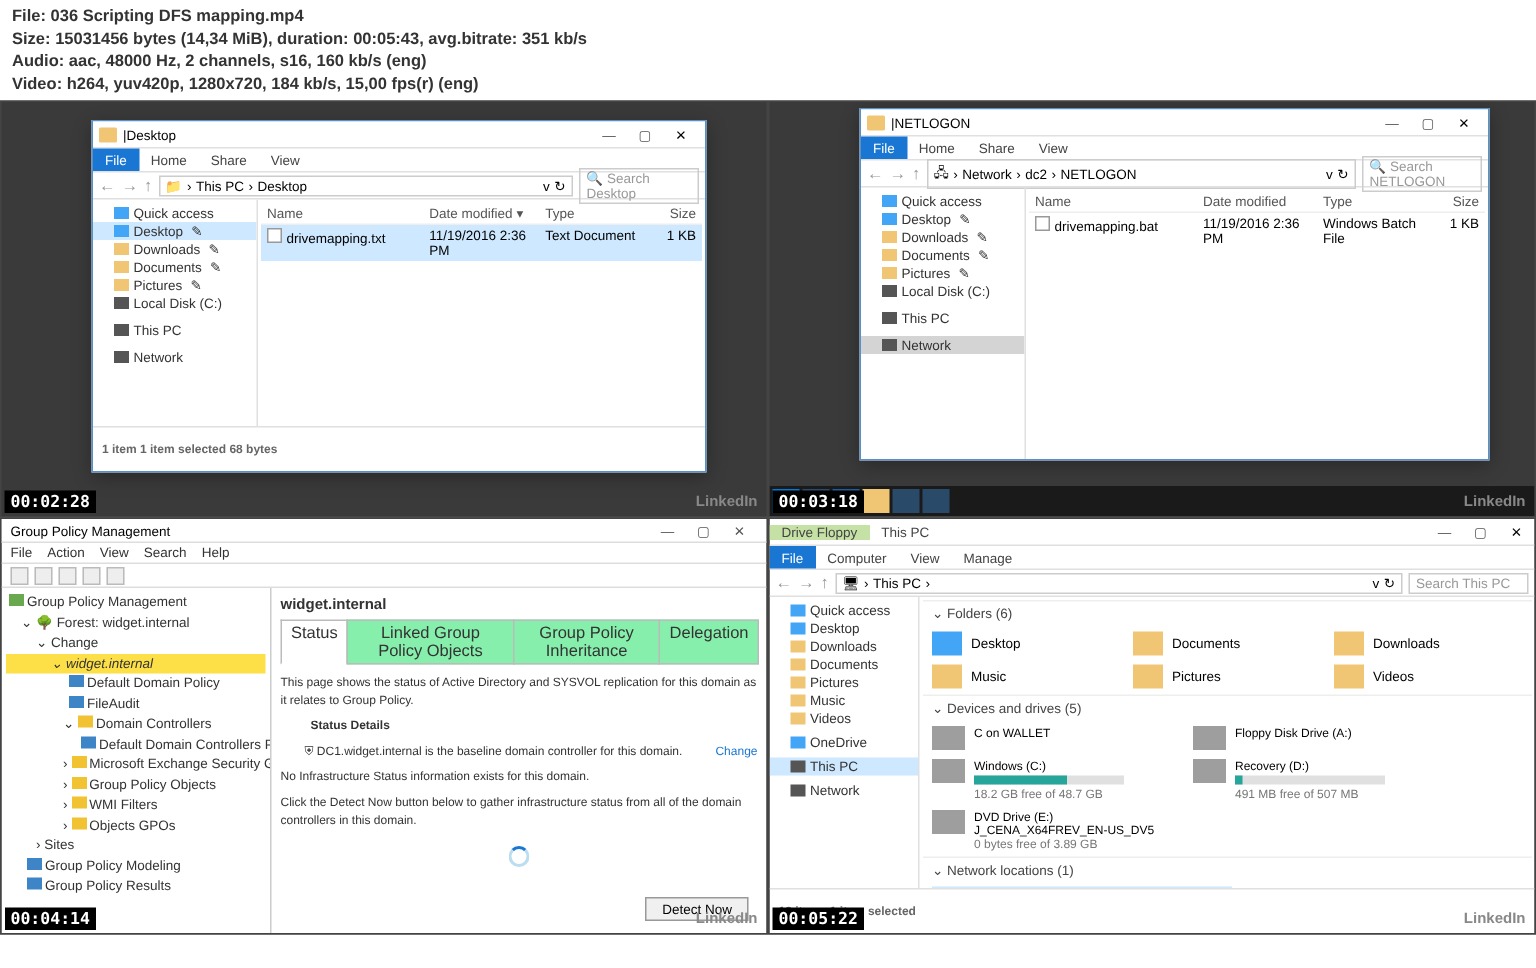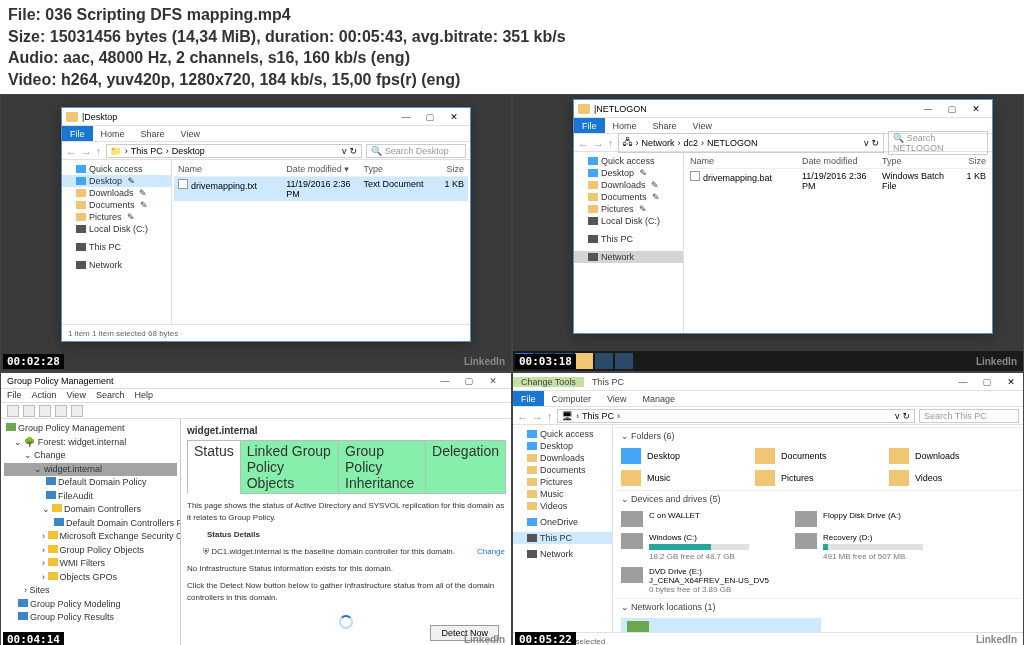--- a/index.html
+++ b/index.html
@@ -1,18 +1,18 @@
 <!DOCTYPE html>
 <html><head>
 <meta charset="utf-8">
 <style>
 * { margin: 0; padding: 0; box-sizing: border-box; font-family: "Segoe UI", Tahoma, sans-serif; }
 body { background: #fff; width: 1024px; height: 645px; overflow: hidden; font-size: 10px; }
 
-.header-info { padding: 4px 8px; background: #fff; font-size: 16px; font-weight: 600; line-height: 1.35; color: #333; }
+.header-info { padding: 4px 8px; background: #fff; font-size: 11px; font-weight: 600; line-height: 1.35; color: #333; }
 
 .grid { display: grid; grid-template-columns: 1fr 1fr; grid-template-rows: 278px 278px; }
 .cell { position: relative; border: 1px solid #444; background: #3a3a3a; overflow: hidden; }
 
 .timestamp { position: absolute; bottom: 2px; left: 2px; background: #000; color: #fff; font-size: 11px; font-weight: 700; padding: 1px 4px; z-index: 10; font-family: monospace; }
 .linkedin { position: absolute; bottom: 4px; right: 6px; color: #888; font-size: 10px; font-weight: 600; z-index: 9; }
 
 
 .win { position: absolute; background: #fff; border: 1px solid #5a8fc7; box-shadow: 0 3px 12px rgba(0,0,0,.3); display: flex; flex-direction: column; }
 .titlebar { height: 18px; background: #fff; display: flex; align-items: center; font-size: 9px; padding: 0 4px; border-bottom: 1px solid #e0e0e0; }
@@ -22,58 +22,58 @@
 .wctrl.close { color: #000; }
 
 .ribbon { height: 16px; display: flex; align-items: center; font-size: 9px; border-bottom: 1px solid #e0e0e0; }
 .ribbon .file-tab { background: #1976d2; color: #fff; padding: 2px 8px; height: 100%; display: flex; align-items: center; }
 .ribbon .tab { padding: 0 8px; color: #444; }
 .ribbon .hl { background: #c5e1a5; }
 
 .addr { height: 18px; display: flex; align-items: center; padding: 0 4px; gap: 4px; border-bottom: 1px solid #e0e0e0; font-size: 9px; }
 .addr .nav-btn { color: #999; font-size: 11px; }
 .addr .path { flex: 1; border: 1px solid #ccc; padding: 1px 4px; display: flex; align-items: center; gap: 3px; }
-.addr .search { width: 100px; border: 1px solid #ccc; padding: 1px 4px; color: #999; }
+.addr .search { width: 80px; border: 1px solid #ccc; padding: 1px 4px; color: #999; }
 
 .body { flex: 1; display: flex; overflow: hidden; }
 .nav { width: 110px; border-right: 1px solid #e0e0e0; padding: 3px 0; font-size: 9px; color: #333; overflow: hidden; }
 .nav-item { padding: 1px 4px 1px 14px; display: flex; align-items: center; gap: 3px; white-space: nowrap; }
 .nav-item.sel { background: #cde8ff; }
 .nav-item.sel2 { background: #d4d4d4; }
 .nav-ic { width: 10px; height: 8px; background: #f0c674; display: inline-block; }
 .nav-ic.blue { background: #42a5f5; }
 .nav-ic.dark { background: #555; }
 
 .content { flex: 1; padding: 2px; font-size: 9px; overflow: hidden; }
 .cols { display: flex; color: #555; border-bottom: 1px solid #eee; padding: 2px 4px; }
 .col-n { width: 140px; } .col-d { width: 100px; } .col-t { width: 90px; } .col-s { width: 40px; text-align: right; }
 .row { display: flex; padding: 2px 4px; }
 .row.sel { background: #cde8ff; }
 .file-ic { width: 10px; height: 10px; background: #fff; border: 1px solid #999; margin-right: 3px; display: inline-block; }
 
-.status { height: 17px; border-top: 1px solid #e0e0e0; font-size: 8px; color: #666; padding: 1px 6px; display: flex; align-items: center; }
+.status { height: 30px; border-top: 1px solid #e0e0e0; font-size: 8px; color: #666; padding: 1px 6px; display: flex; align-items: center; font-weight: bold; }
 
 .taskbar { position: absolute; bottom: 0; left: 0; right: 0; height: 20px; background: #1a1a1a; display: flex; align-items: center; gap: 2px; padding: 0 2px; }
 .tb-ic { width: 18px; height: 16px; background: #2a4a6a; }
 
 
 .gpmc { position: absolute; inset: 0; background: #fff; display: flex; flex-direction: column; }
 .gpmc-title { height: 16px; background: #fff; font-size: 9px; padding: 2px 6px; border-bottom: 1px solid #ddd; display:flex; align-items:center; }
 .gpmc-menu { height: 14px; font-size: 9px; padding: 1px 6px; color: #333; border-bottom: 1px solid #ddd; display: flex; gap: 10px; }
 .gpmc-tools { height: 16px; border-bottom: 1px solid #ddd; padding: 2px 6px; display: flex; gap: 4px; }
 .gpmc-tools span { width: 12px; height: 12px; background: #eee; border: 1px solid #bbb; }
 .gpmc-body { flex: 1; display: flex; }
 .tree { width: 180px; border-right: 1px solid #ccc; padding: 3px; font-size: 9px; line-height: 1.5; color: #333; overflow: hidden; }
 .tree-ln { padding-left: 8px; white-space: nowrap; }
 .tree-ln .ic { width: 10px; height: 8px; display: inline-block; margin-right: 2px; }
 .ic-g { background: #6aa84f; } .ic-b { background: #3d85c6; } .ic-y { background: #f1c232; }
-.tree-ln.sel { background: #a3a3a3; }
+.tree-ln.sel { background: #fde047; font-style: italic; }
 .detail { flex: 1; padding: 6px; font-size: 9px; color: #333; position: relative; }
 .detail h3 { font-size: 10px; font-weight: 700; }
-.dtabs { margin-top: 4px; display: flex; gap: 0; font-size: 14px; }
+.dtabs { margin-top: 4px; display: flex; gap: 0; font-size: 11px; text-align: center; }
 .dtab { border: 1px solid #bbb; padding: 2px 6px; background: #86efac; margin-right: -1px; }
 .dtab.act { background: #fff; border-bottom-color: #fff; }
 .detail p { margin: 6px 0; font-size: 8px; line-height: 1.4; }
 .detail .grp { font-weight: 600; margin-top: 6px; margin-left: 20px; }
 .detail .bullet { padding-left: 16px; }
 .spinner { width: 14px; height: 14px; border: 2px solid #bde; border-top-color: #1976d2; border-radius: 50%; margin: 12px auto; }
 .detect-btn { position: absolute; bottom: 8px; right: 12px; border: 1px solid #999; background: #f0f0f0; padding: 2px 10px; font-size: 9px; }
 
 
 .thispc { position: absolute; inset: 0; background: #fff; display: flex; flex-direction: column; }
@@ -324,21 +324,21 @@
       </div>
     </div>
   </div>
   <div class="timestamp">00:04:14</div>
   <div class="linkedin">LinkedIn</div>
 </div>
 
 <div class="cell">
   <div class="thispc">
     <div class="ribbon" style="height:18px">
-      <span class="tab hl">Change Tools</span>
+      <span class="tab hl">Drive Floppy</span>
       <span class="tab">This PC</span>
       <span style="flex:1"></span>
       <span class="wctrl">—</span>
       <span class="wctrl">▢</span>
       <span class="wctrl close">✕</span>
     </div>
     <div class="ribbon">
       <span class="file-tab">File</span>
       <span class="tab">Computer</span>
       <span class="tab">View</span>

